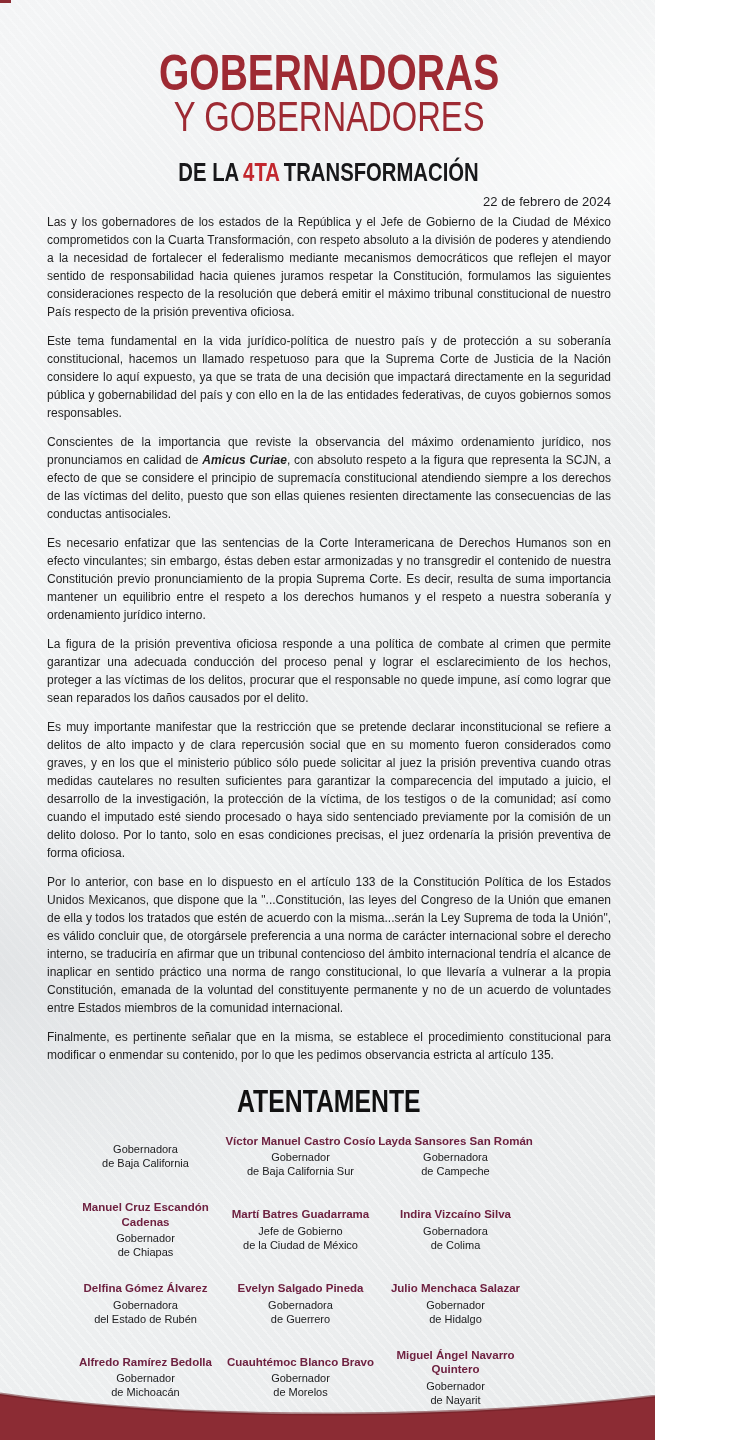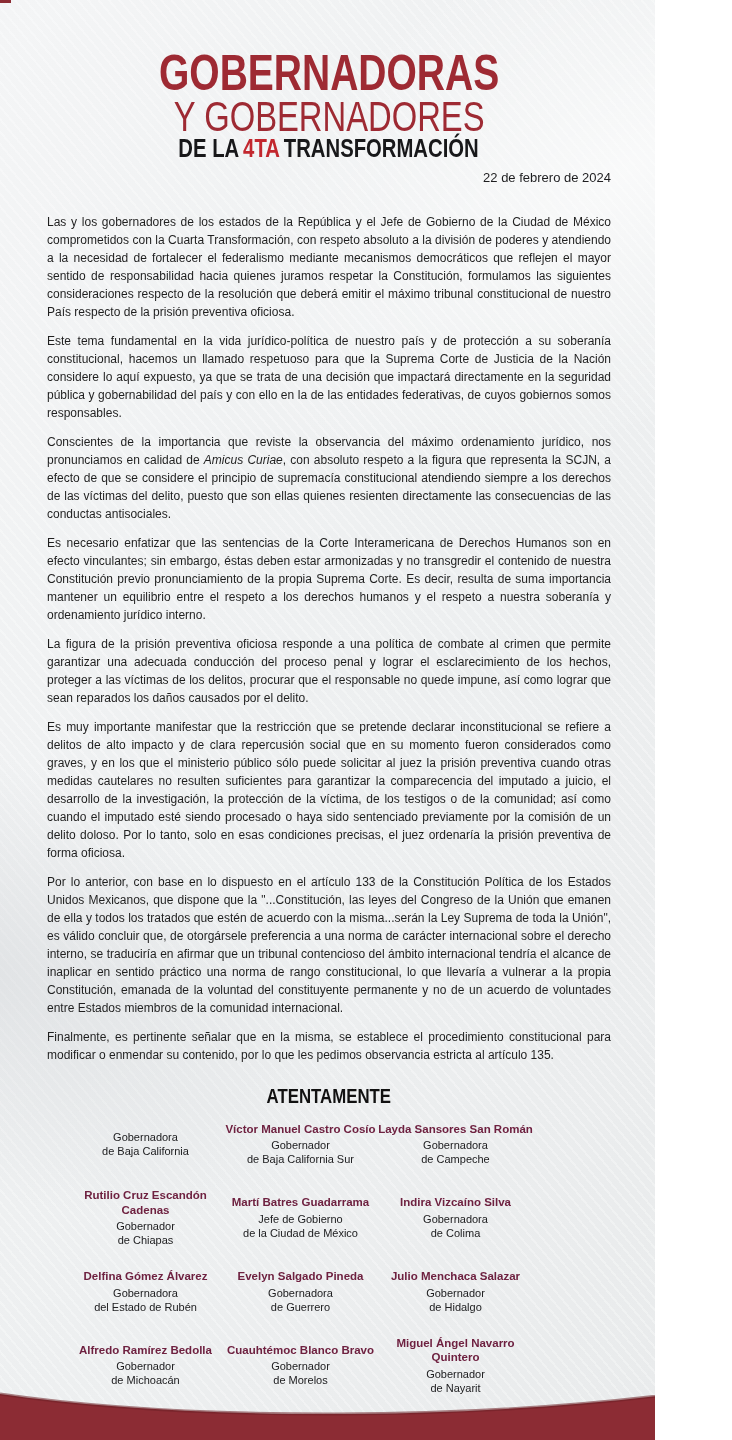--- a/index.html
+++ b/index.html
@@ -33,32 +33,32 @@
     pointer-events:none;
   }
   .corner-mark{position:absolute;left:0;top:0;width:11px;height:3px;background:var(--footer-maroon);}
   .content{position:relative;padding:50px 44px 0 47px;}
   
   .title-block{text-align:center;line-height:.93;margin:0 0 6px 0;}
   .title-line{display:block;}
   .title-line>span{display:inline-block;transform:scaleX(.78);transform-origin:center;white-space:nowrap;}
   .t1{font-size:50px;font-weight:bold;color:var(--title-maroon);letter-spacing:0;}
   .t2{font-size:42px;font-weight:normal;color:var(--title-maroon);}
-  .t3{font-size:26px;font-weight:bold;color:#18181a;}
+  .t3{font-size:26px;font-weight:bold;color:#18181a;margin-top:24px;}
   .t3 .hl{color:var(--highlight-red);margin:0 5px;}
-  .date-line{text-align:right;font-size:13px;color:#1d1d1f;margin:10px 0 28px 0;}
+  .date-line{text-align:right;font-size:13px;color:#1d1d1f;margin:10px 0 4px 0;}
   
   .body-text p{
     margin:0 0 11px 0;font-size:12px;line-height:18px;color:var(--text-color);
     text-align:justify;
   }
-  .amicus{font-weight:normal;font-style:italic;}
+  .amicus{font-weight:bold;font-style:italic;}
   
   .closing{
-    text-align:center;margin:20px 0 14px 0;font-weight:bold;font-size:21px;color:#111;
+    text-align:center;margin:20px 0 14px 0;font-weight:bold;font-size:31px;color:#111;
   }
   .closing>span{display:inline-block;transform:scaleX(.8);}
   
   .sig-grid{
     width:465px;margin-left:21px; 
     display:grid;grid-template-columns:repeat(3,155px);row-gap:22px;
   }
   .sig-cell{
     display:flex;flex-direction:column;justify-content:center;
     text-align:center;width:155px;
@@ -114,21 +114,21 @@
           <div class="sig-name">Víctor Manuel Castro Cosío</div>
           <div class="sig-role">Gobernador</div>
           <div class="sig-state">de Baja California Sur</div>
         </div>
         <div class="sig-cell">
           <div class="sig-name">Layda Sansores San Román</div>
           <div class="sig-role">Gobernadora</div>
           <div class="sig-state">de Campeche</div>
         </div>
         <div class="sig-cell">
-          <div class="sig-name">Rutilio Cruz Escandón Cadenas</div>
+          <div class="sig-name">Manuel Cruz Escandón Cadenas</div>
           <div class="sig-role">Gobernador</div>
           <div class="sig-state">de Chiapas</div>
         </div>
         <div class="sig-cell">
           <div class="sig-name">Martí Batres Guadarrama</div>
           <div class="sig-role">Jefe de Gobierno</div>
           <div class="sig-state">de la Ciudad de México</div>
         </div>
         <div class="sig-cell">
           <div class="sig-name">Indira Vizcaíno Silva</div>

